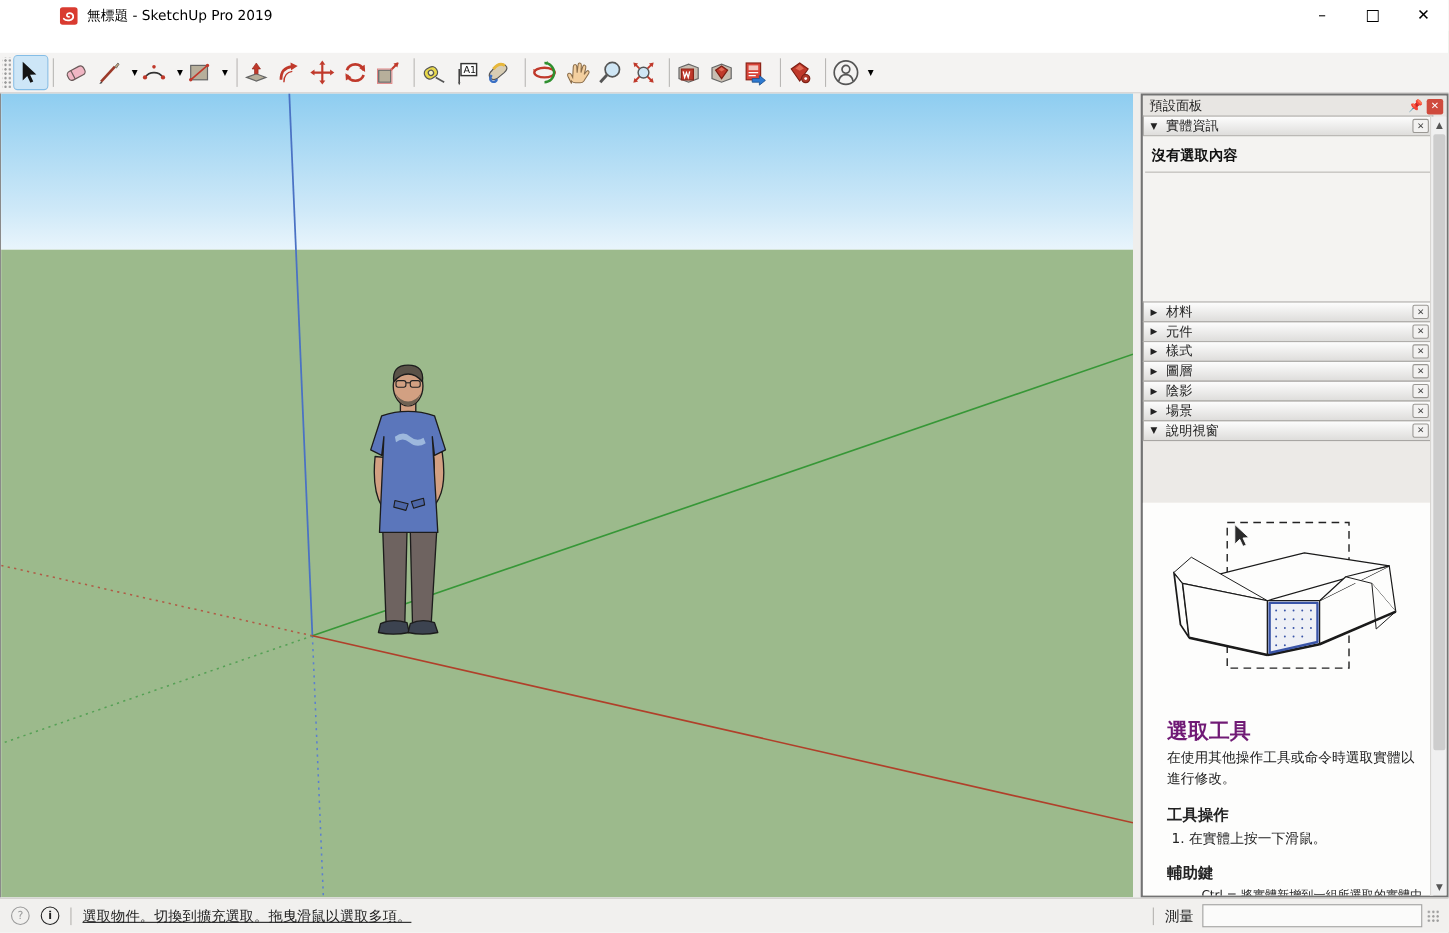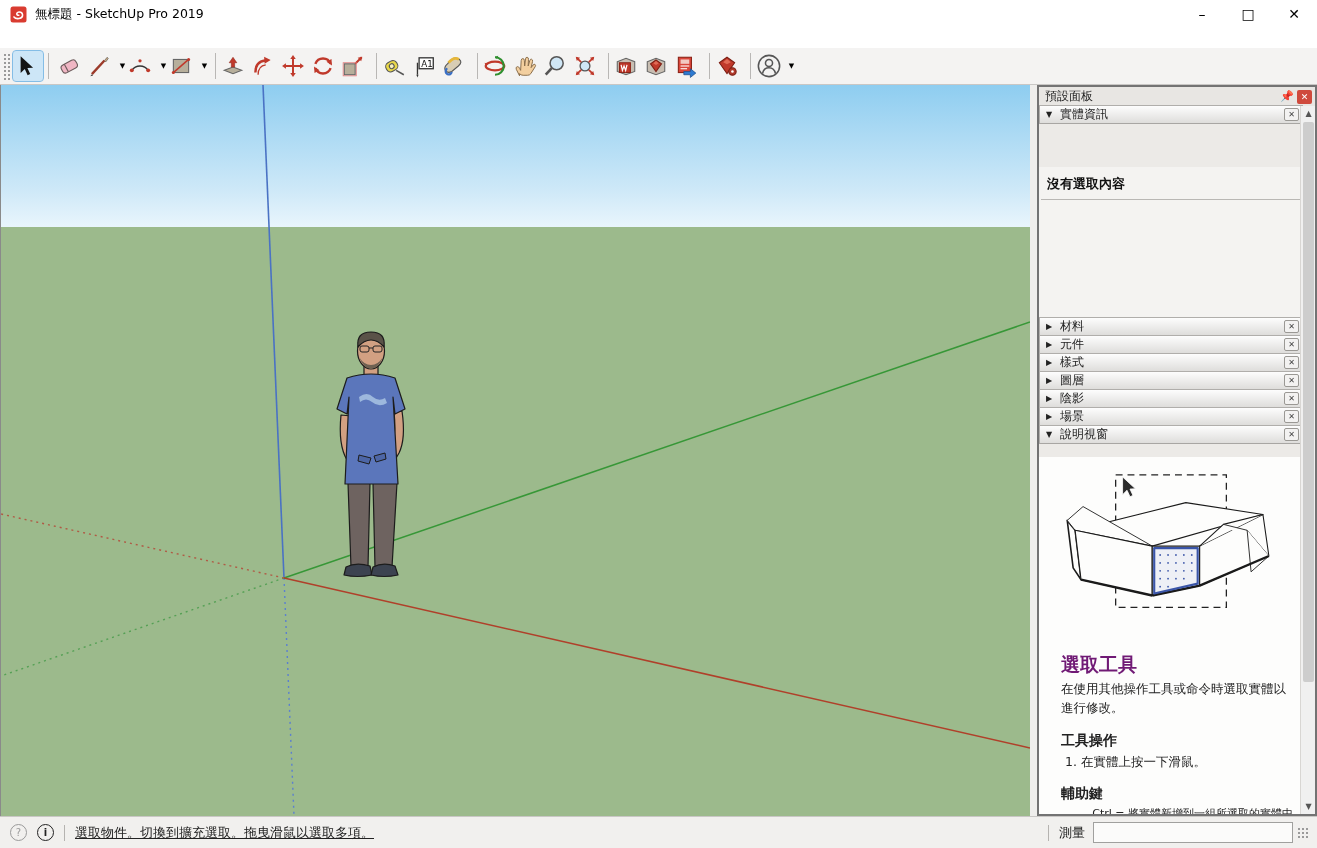--- a/index.html
+++ b/index.html
@@ -1,21 +1,21 @@
 <!DOCTYPE html>
 <html><head>
 <meta charset="utf-8">
 <style>
   * { margin:0; padding:0; box-sizing:border-box; }
   html,body { width:1317px; height:848px; overflow:hidden; }
   body { font-family:"DejaVu Sans","Liberation Sans",sans-serif; font-size:12.5px; color:#111; background:#fff; }
   .app { position:relative; width:1317px; height:848px; background:#fff; }
 
   
-  .titlebar { position:absolute; left:0; top:0; width:1317px; height:28px; background:#fff; display:flex; align-items:center; }
+  .titlebar { position:absolute; left:0; top:0; width:1317px; height:28px; background:#fff; display:flex; align-items:center;padding-left:44px; }
   .logo { width:17px; height:17px; margin-left:10px; display:inline-flex; }
   .titletext { margin-left:8px; font-size:12.5px; color:#000; }
   .wincontrols { position:absolute; right:0; top:0; height:28px; display:flex; }
   .winbtn { width:46px; height:28px; display:flex; align-items:center; justify-content:center; font-size:14px; color:#000; cursor:default; }
 
   
   .menubar { position:absolute; left:0; top:28px; width:1317px; height:20px; background:#fff; display:flex; align-items:center; gap:22px; padding-left:9px; }
   .menuitem { font-size:12.5px; color:#000; white-space:nowrap; }
 
   
@@ -35,21 +35,21 @@
   .panel { position:absolute; left:1037px; top:85px; width:280px; height:731px; background:#eceae7; border:2px solid #737373; }
   .panel-title { height:19px; display:flex; align-items:center; padding:0 3px 0 6px; font-size:12px; color:#222; background:#e8e6e3; }
   .panel-title .ttl { flex:1; }
   .pin { width:14px; height:14px; display:flex; align-items:center; justify-content:center; font-size:11px; color:#333; }
   .redx { width:15px; height:14px; margin-left:3px; background:#cf4a3d; color:#fff; font-size:9px; line-height:14px; text-align:center; border-radius:2px; }
   .sections { position:absolute; left:0; top:19px; width:264px; bottom:0; }
   .sechdr { height:19px; display:flex; align-items:center; background:linear-gradient(#fdfdfd,#dedddb); border:1px solid #b0aeab; border-bottom-color:#a8a6a3; padding:0 3px 0 6px; margin-top:-1px; }
   .sechdr .tri { width:14px; font-size:8px; color:#222; }
   .sechdr .lbl { flex:1; font-size:12px; color:#222; }
   .xbtn { width:15px; height:13px; border:1px solid #9a9894; background:#f3f2f1; color:#444; font-size:8px; line-height:11px; text-align:center; border-radius:2px; }
-  .entity-body { height:151px; background:#f4f3f1;margin-top:43px; }
+  .entity-body { height:151px; background:#f4f3f1; }
   .entity-msg { font-weight:bold; font-size:13px; padding:8px 0 6px 8px; color:#111; }
   .entity-sep { height:1px; background:#b9b7b4; margin:0 2px; }
   .instructor { position:absolute; left:0; top:351px; width:264px; bottom:0; background:#fdfdfc; overflow:hidden; }
   .housewrap { padding:12px 10px 0 14px; }
   .instr-text { padding:8px 10px 0 22px; color:#222; }
   .instr-h1 { font-family:"DejaVu Serif","Liberation Serif",serif; font-size:19px; font-weight:bold; color:#701a75; margin-bottom:2px; }
   .instr-p { font-size:12.5px; line-height:1.5; margin-bottom:14px; }
   .instr-h2 { font-size:14px; font-weight:bold; margin-bottom:3px; }
   .instr-li { font-size:12.5px; line-height:1.5; margin-left:4px; margin-bottom:14px; }
   .instr-mod { font-size:11px; line-height:1.5; margin-left:2px;text-align:right; }

